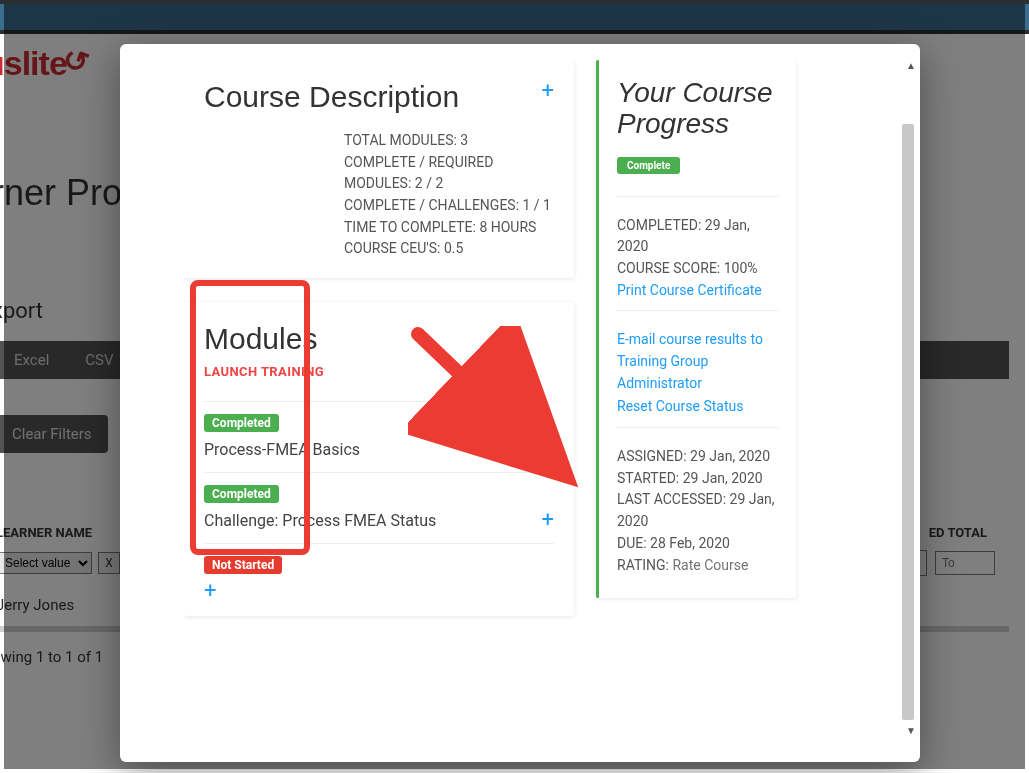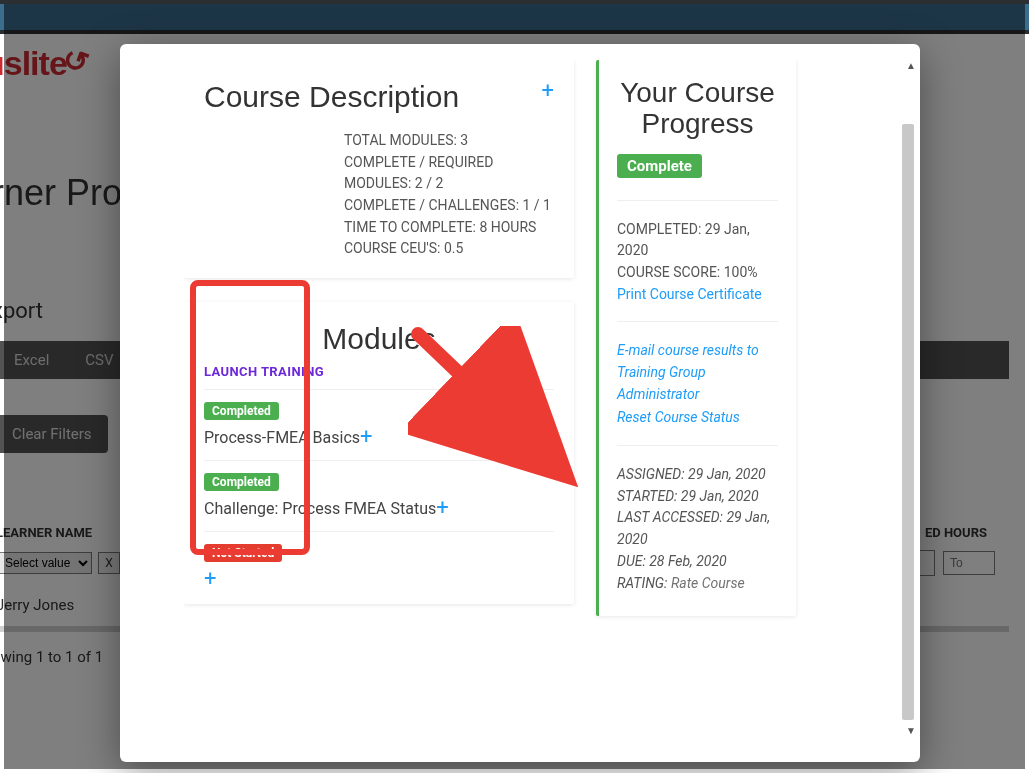--- a/index.html
+++ b/index.html
@@ -88,21 +88,21 @@
   .filter-row select {
     font-size:12px; padding:2px 4px;
     border:1px solid #7a7a7a; background:#e8e8e8;
   }
   .filter-row .xbtn {
     width:22px;height:22px;border:1px solid #7a7a7a;
     display:flex;align-items:center;justify-content:center;
     font-size:12px;background:#f3f3f3;
   }
   .filter-row input.date {
-    width:52px;font-size:12px;padding:4px 6px;
+    width:60px;font-size:12px;padding:4px 6px;
     border:1px solid #7a7a7a;background:#fff;
   }
   .row-name { margin-top:20px; font-size:15px; color:#333;}
   .row-sep { margin-top:12px; height:6px; background:#d0d0d0;}
   .row-count { margin-top:16px; font-size:15px; color:#333;}
 
   
   .scrim {
     position:absolute; inset:4px;
     background: rgba(0,0,0,0.5);
@@ -175,82 +175,81 @@
     border-radius: 2px;
     padding: 20px 20px 18px 20px;
     position:relative;
   }
   .card h3 {
     font-family: "Arial Narrow", Arial, sans-serif;
     font-weight:400;
     font-size: 30px;
     color:#333;
     margin-bottom: 6px;
-    text-align: center;
   }
   .plus {
     color:#1e9cf7;
     font-size:22px;
     font-weight:400;
     line-height:1;
     cursor:pointer;
   }
   .card .header-row {
     display:flex; justify-content:space-between; align-items:flex-start;
   }
   .desc-stats {
     margin-top: 10px;
     padding-left: 140px;
     font-size: 14px;
     color:#555; line-height:1.55;
   }
 
   .mod-card .subhead {
-    font-size:13px; font-weight:700; color:#6d28d9;
+    font-size:13px; font-weight:700; color:#ef4444;
     letter-spacing:0.4px;
-    margin-top: 8px; margin-bottom:10px;
+    margin-top: 8px; margin-bottom:22px;
   }
   .module {
     border-top:1px solid #eee;
     padding: 12px 0 12px 0;
     display:flex; flex-direction:column; gap:6px;
     position:relative;
   }
   .module:first-of-type { border-top:none; padding-top:6px; }
   .module:last-of-type { padding-bottom:4px; }
   .module .row {
-    display:flex; justify-content:flex-start; align-items:center;
+    display:flex; justify-content:space-between; align-items:center;
   }
   .module .title { font-size:16px; color:#444;}
   .badge {
     display:inline-block;
     font-size:12px; font-weight:700;
     color:#fff;
     padding:2px 8px;
     border-radius:3px;
     width:fit-content;
   }
   .badge.green { background:#4bae4f; }
   .badge.red   { background:#e43d30; }
 
   .right-col .card { padding: 18px 18px 22px 18px; border-left:3px solid #4bae4f;}
-  .right-col h3 { font-size:28px; line-height:1.1; margin-bottom:14px;}
+  .right-col h3 { font-size:28px; line-height:1.1; margin-bottom:14px;font-style:italic;}
   .right-col .status-badge {
     display:inline-block;
     background:#4bae4f;color:#fff;
-    font-size:15px;font-weight:700;
+    font-size:10px;font-weight:700;
     padding:3px 10px;border-radius:3px;
     margin-bottom:18px;
   }
   .progress-section {
     border-top:1px solid #eee;
     padding-top:18px; margin-top:4px;
     font-size:14px;color:#555;line-height:1.55;
   }
-  .progress-section + .progress-section { margin-top:16px;font-style:italic; }
+  .progress-section + .progress-section { margin-top:9px; }
   a.link { color:#1e9cf7; text-decoration:none; cursor:pointer; }
   a.redlink { color:#737373; text-decoration:none; cursor:pointer; }
 
   
   .hl-box {
     position:absolute;
     border:6px solid #ec3b33;
     border-radius:8px;
     pointer-events:none;
   }
@@ -276,21 +275,21 @@
     <div class="export-bar">
       <span>Excel</span>
       <span>CSV</span>
     </div>
 
     <div class="clear-btn">Clear Filters</div>
 
     <div class="table-area">
       <div class="thead">
         <div class="col">LEARNER NAME</div>
-        <div class="col" style="padding-right:22px;">ED HOURS</div>
+        <div class="col" style="padding-right:22px;">ED TOTAL</div>
       </div>
       <div class="filter-row">
         <div style="display:flex;gap:6px;align-items:center;">
           <select>
             <option>Select value</option>
           </select>
           <div class="xbtn">X</div>
         </div>
         <div style="margin-left:auto;display:flex;gap:8px;align-items:center;padding-right:14px;">
           <div style="width:26px;height:26px;border:1px solid #7a7a7a;background:#fff;"></div>

